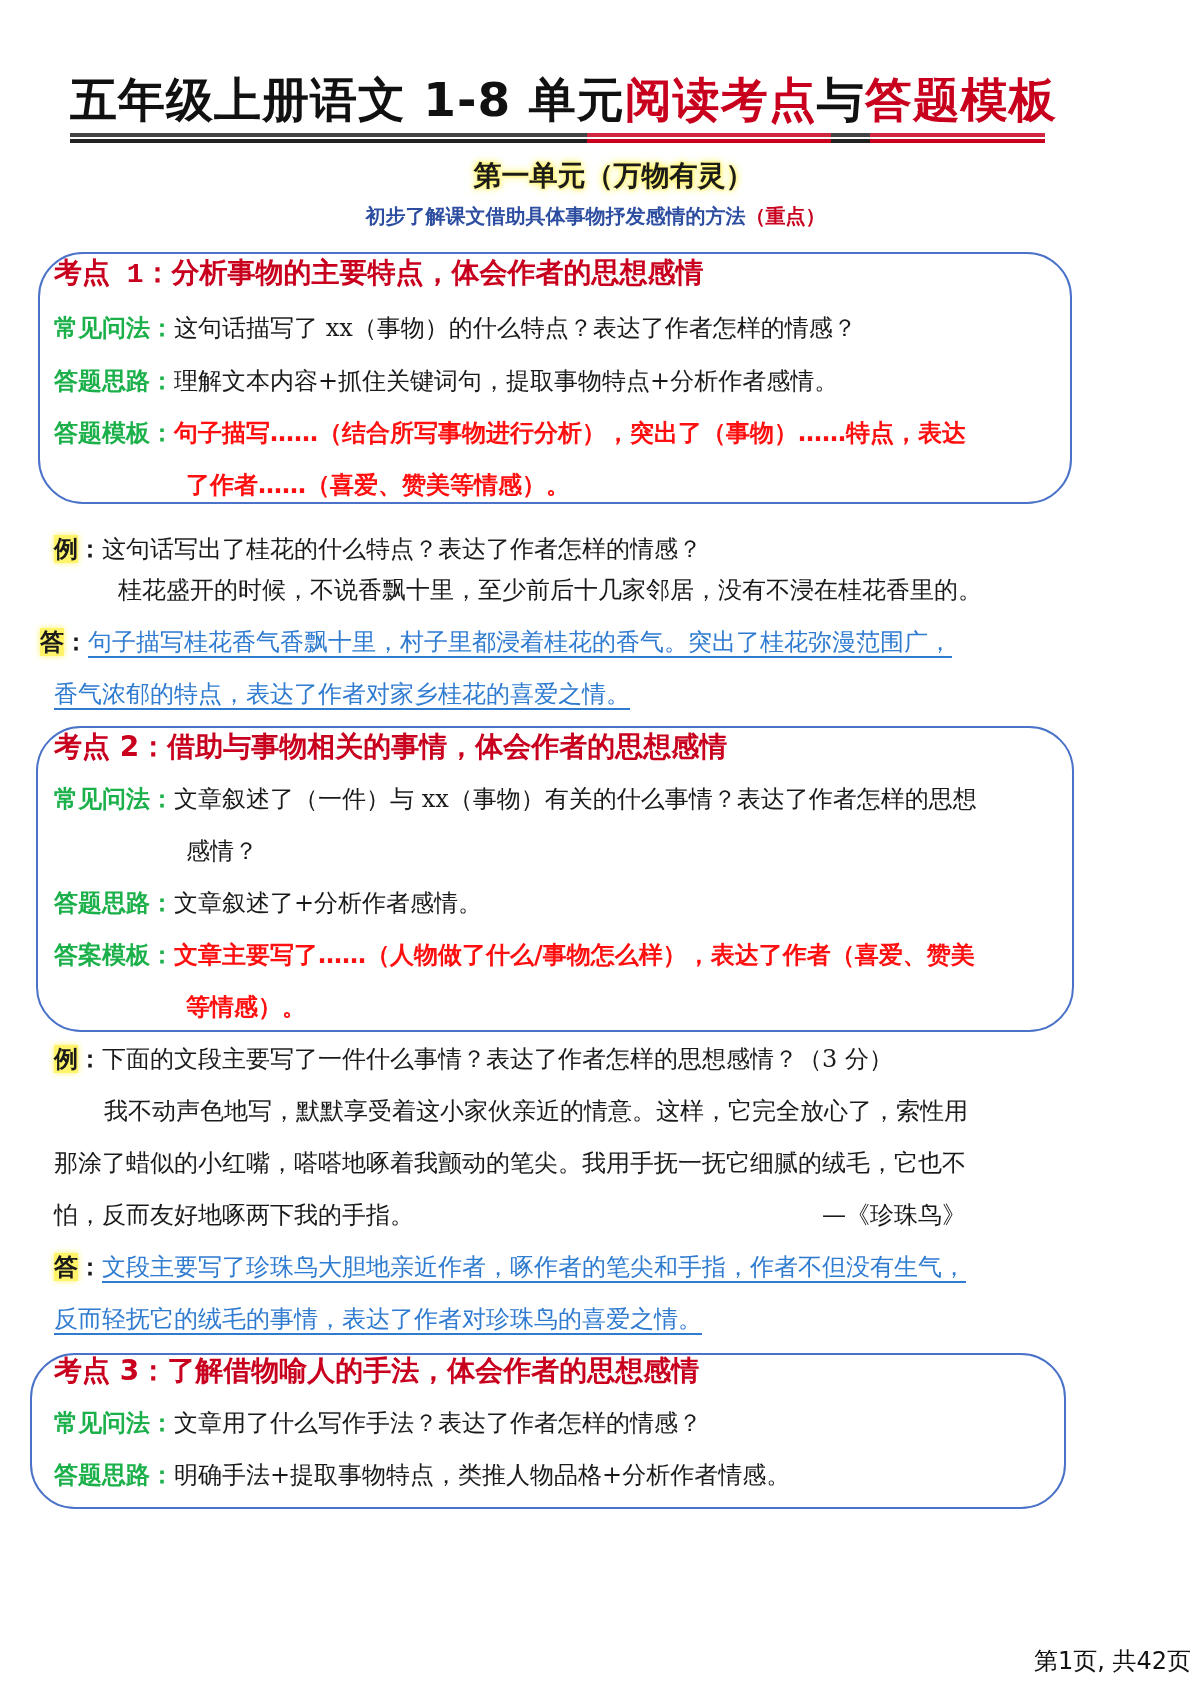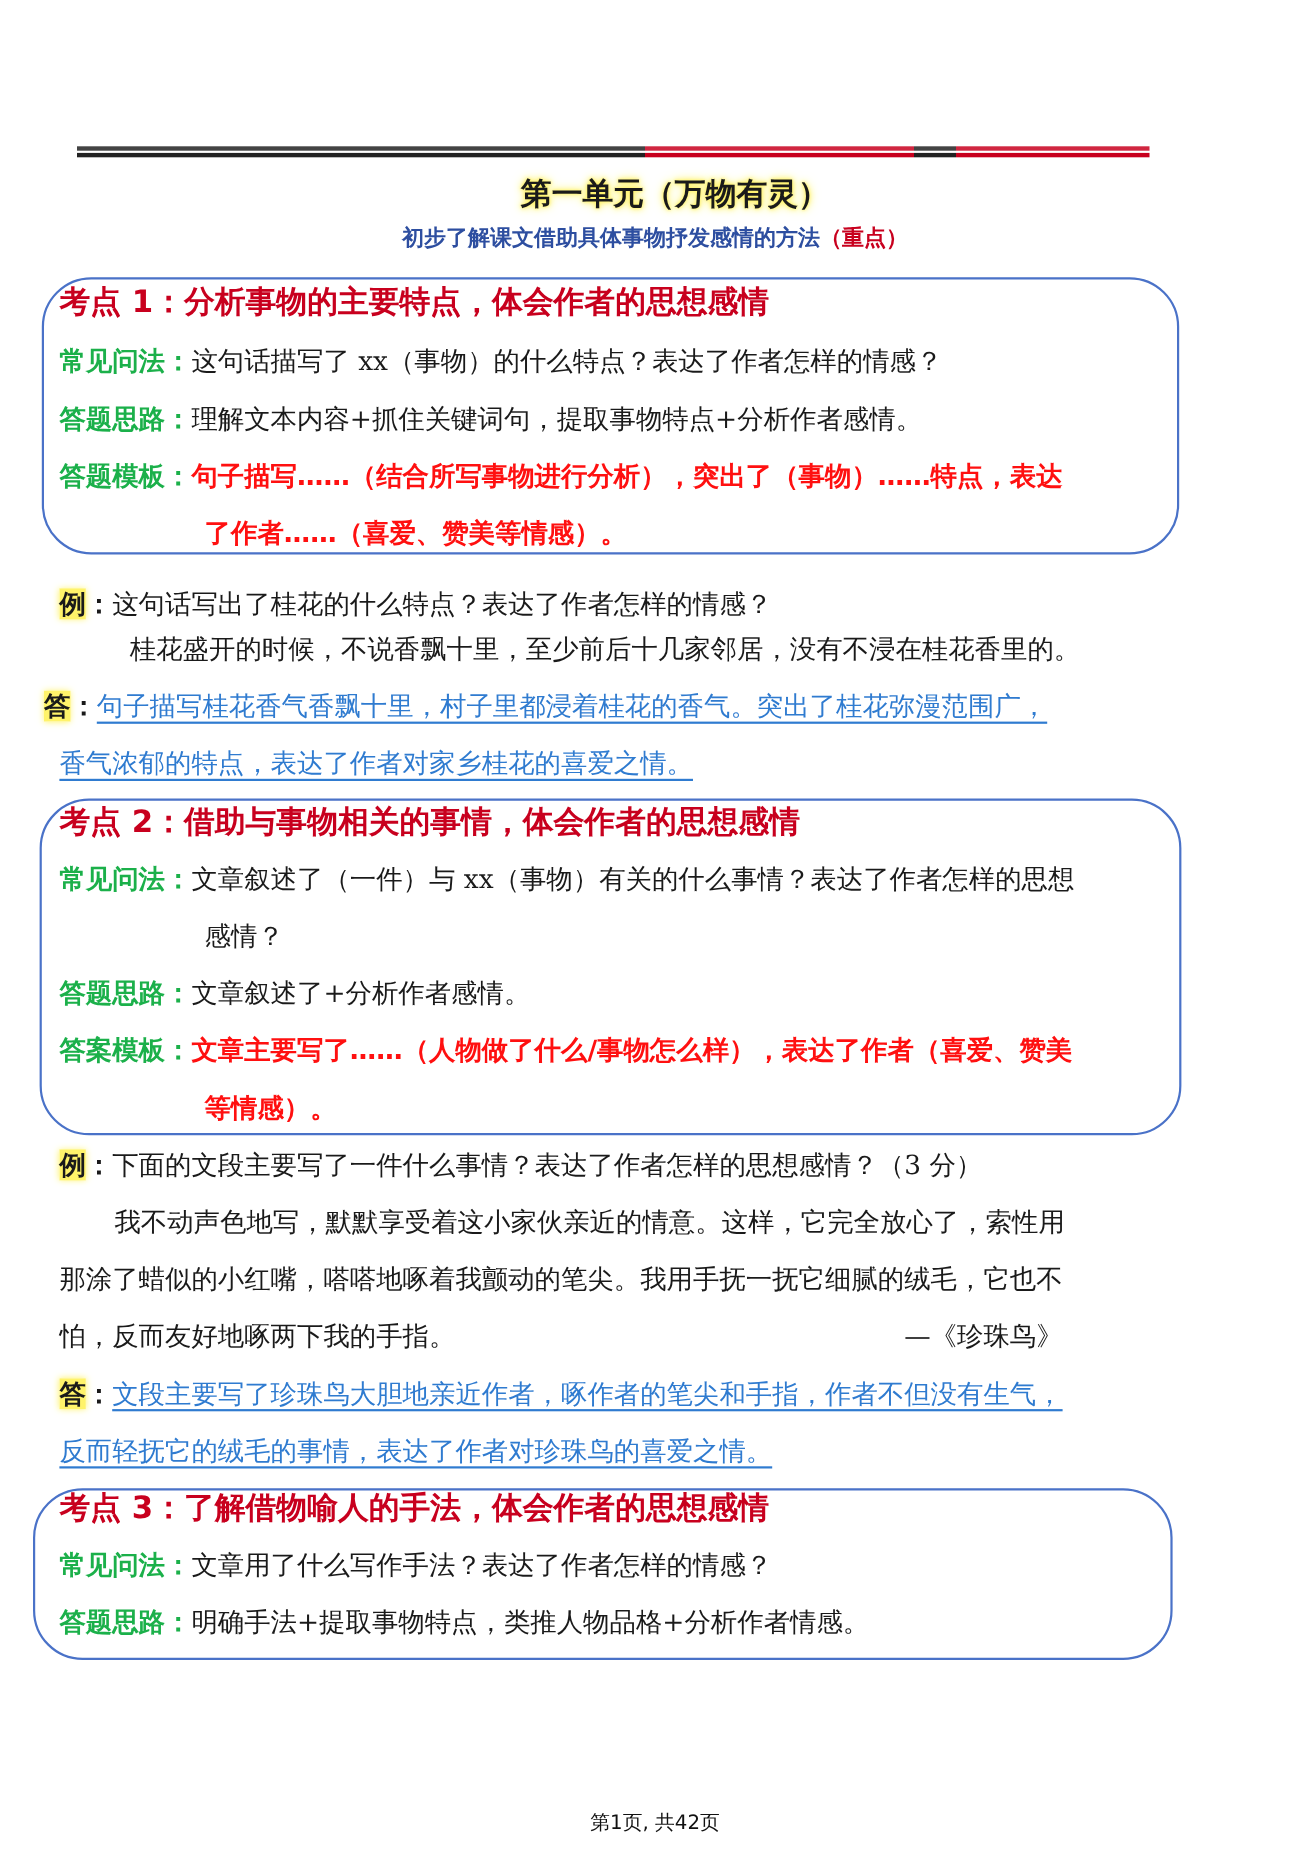--- a/index.html
+++ b/index.html
@@ -21,36 +21,39 @@
            font-family: "DejaVu Sans", "Liberation Sans", sans-serif; font-weight: bold; font-size: 20px; color: #2d4ea0; }
   .focus .key { color: #c8001e; }
 
   .box { position: absolute; border: 2px solid #4a72c8; border-radius: 45px; box-sizing: border-box; }
   .line { position: absolute; white-space: nowrap; font-size: 24px; line-height: 34px; }
   .kp-head { font-family: "DejaVu Sans", "Liberation Sans", sans-serif; font-weight: bold; font-size: 28px; color: #c8001e; }
   .lbl { font-family: "DejaVu Sans", "Liberation Sans", sans-serif; font-weight: bold; color: #1bb04a; }
   .tpl { font-family: "DejaVu Sans", "Liberation Sans", sans-serif; font-weight: bold; color: #ff1010; }
   .ex-lbl { font-family: "DejaVu Sans", "Liberation Sans", sans-serif; font-weight: bold; color: #1a1a1a; background: #fff36a; box-shadow: 0 0 6px #fff36a; }
   .ans { color: #2f7bd0; text-decoration: underline; text-decoration-color: #2f7bd0; text-underline-offset: 6px; }
-  .footer { position: absolute; top: 1645px; left: 0; width: 1191px; text-align: center;
-            font-family: "DejaVu Sans", "Liberation Sans", sans-serif; font-size: 18px; color: #111; }
+  .footer { position: absolute; top: 1645px; left: 0; width: 1191px; text-align: right;
+            font-family: "DejaVu Sans", "Liberation Sans", sans-serif; font-size: 24px; color: #111; }
 </style>
 </head>
 <body>
 
 <div class="title-wrap">
+  <div class="title">
+    <span class="black">五年级上册语文 1-8 单元</span><span class="red">阅读考点</span><span class="black">与</span><span class="red">答题模板</span>
+  </div>
   <div class="title-rule rule1"></div>
   <div class="title-rule rule2"></div>
 </div>
 
 <div class="unit-title"><span>第一单元（万物有灵）</span></div>
 <div class="focus"><span>初步了解课文借助具体事物抒发感情的方法</span><span class="key">（重点）</span></div>
 
 <div class="box" style="left:38px; top:252px; width:1034px; height:252px;"></div>
-<div class="line kp-head" style="left:54px; top:258px;">考点 1：分析事物的主要特点，体会作者的思想感情</div>
+<div class="line kp-head" style="left:54px; top:258px;font-family:Liberation Mono, monospace;">考点 1：分析事物的主要特点，体会作者的思想感情</div>
 <div class="line" style="left:54px; top:311px;">
   <span class="lbl">常见问法：</span><span>这句话描写了 xx（事物）的什么特点？表达了作者怎样的情感？</span>
 </div>
 <div class="line" style="left:54px; top:364px;">
   <span class="lbl">答题思路：</span><span>理解文本内容+抓住关键词句，提取事物特点+分析作者感情。</span>
 </div>
 <div class="line" style="left:54px; top:416px;">
   <span class="lbl">答题模板：</span><span class="tpl">句子描写……（结合所写事物进行分析），突出了（事物）……特点，表达</span>
 </div>
 <div class="line tpl" style="left:186px; top:468px;">了作者……（喜爱、赞美等情感）。</div>

